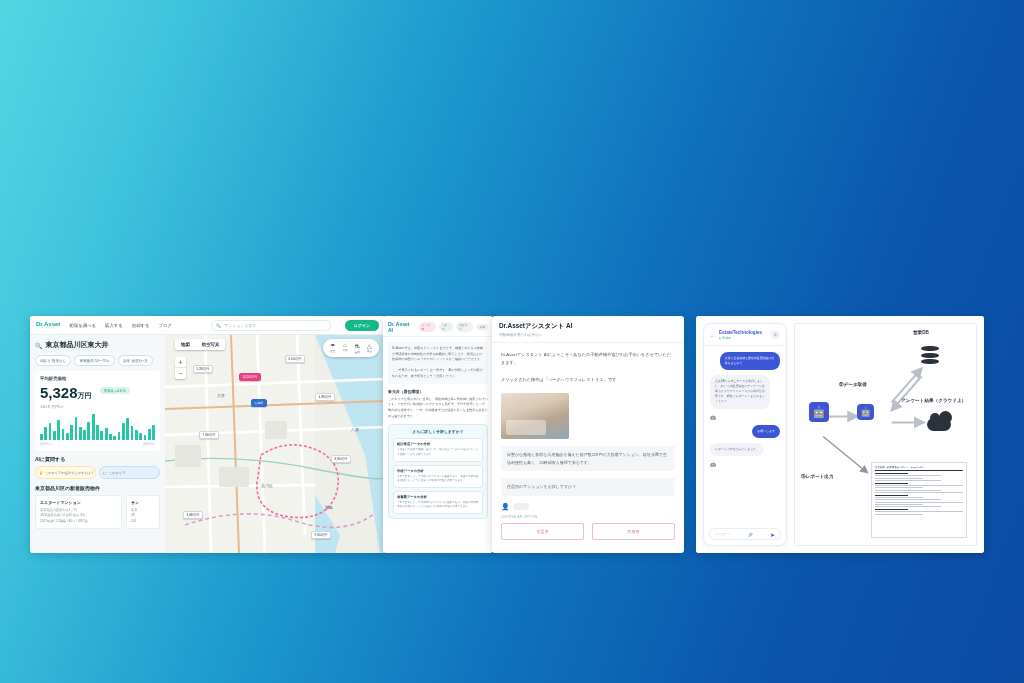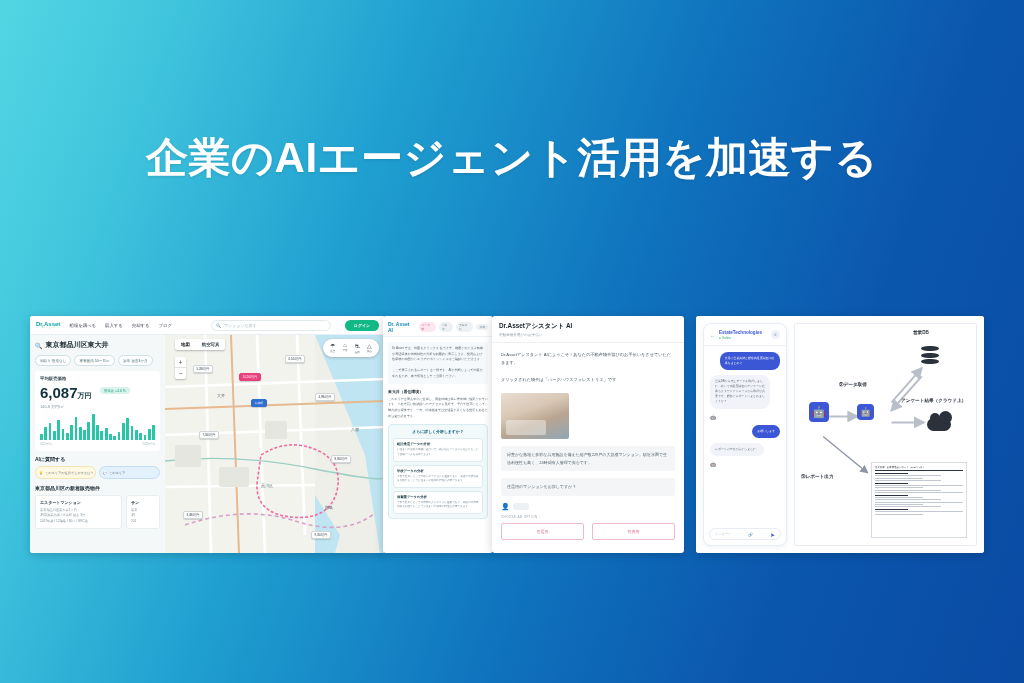--- a/index.html
+++ b/index.html
@@ -208,21 +208,20 @@
   }
   .doc-hd { font-size:2.4px; color:#2b333f; border-bottom:1px solid #2b333f; padding-bottom:1px; margin-bottom:2px; }
   .doc-l { height:1px; background:#c3c9d3; margin:1.4px 0; }
   .doc-l.s { width:55%; } .doc-l.m { width:75%; } .doc-l.k { width:38%; background:#2b333f; }
   svg.flow { position:absolute; inset:0; width:100%; height:100%; }
 </style>
 </head>
 <body>
 
 <div class="hero">
-  <div class="line">企業のAIエージェント活用を加速する</div>
 </div>
 
 <div class="strip">
 
   <div class="panel" id="panel-1">
     <div class="p1-nav">
       <div class="p1-logo">
         <span>Dr.Asset</span>
         <small>ドクターアセット</small>
       </div>
@@ -246,21 +245,21 @@
         </div>
         <div class="p1-filters">
           <div class="p1-chip">間取り 指定なし</div>
           <div class="p1-chip">専有面積 50〜70㎡</div>
           <div class="p1-chip">築年 過去3か月</div>
         </div>
 
         <div class="p1-card">
           <div class="p1-card-t">平均販売価格</div>
           <div>
-            <span class="p1-price">6,087</span><span class="p1-price" style="font-size:7px;">万円</span>
+            <span class="p1-price">5,328</span><span class="p1-price" style="font-size:7px;">万円</span>
             <span class="p1-badge">前年比 +4.6 %</span>
           </div>
           <div class="p1-sub">140.8 万円/㎡</div>
           <div class="p1-chart" id="price-chart">
               <i style="height: 23.0769%;"></i>
               <i style="height: 50%;"></i>
               <i style="height: 65.3846%;"></i>
               <i style="height: 34.6154%;"></i>
               <i style="height: 76.9231%;"></i>
               <i style="height: 42.3077%;"></i>

